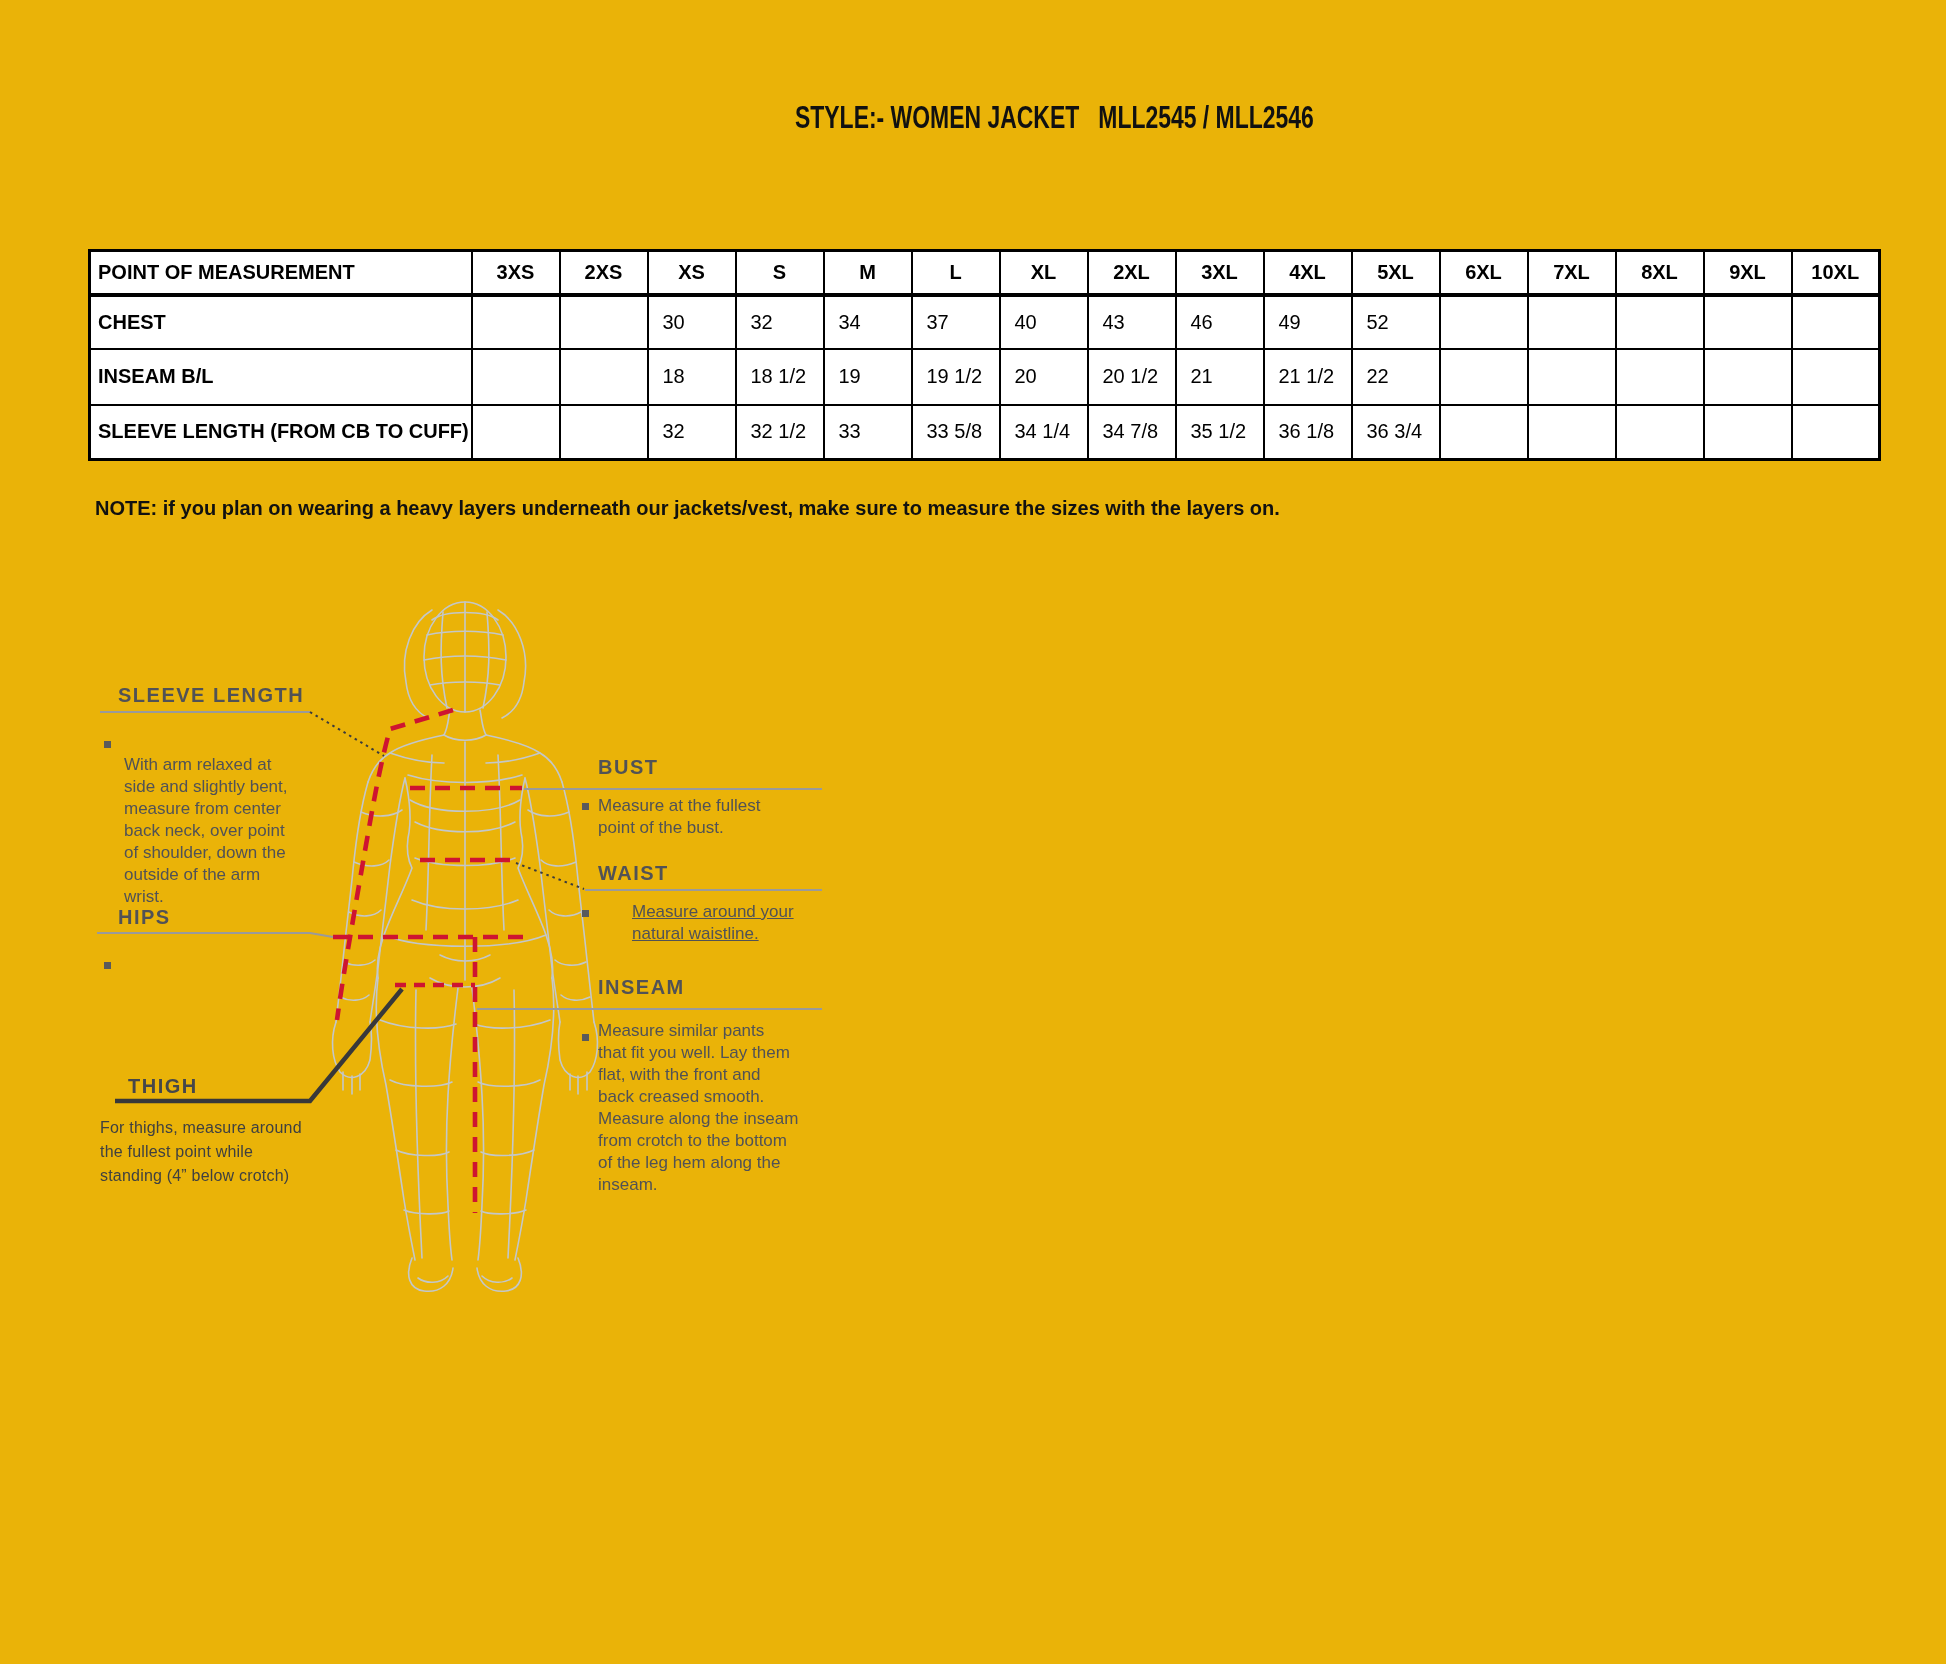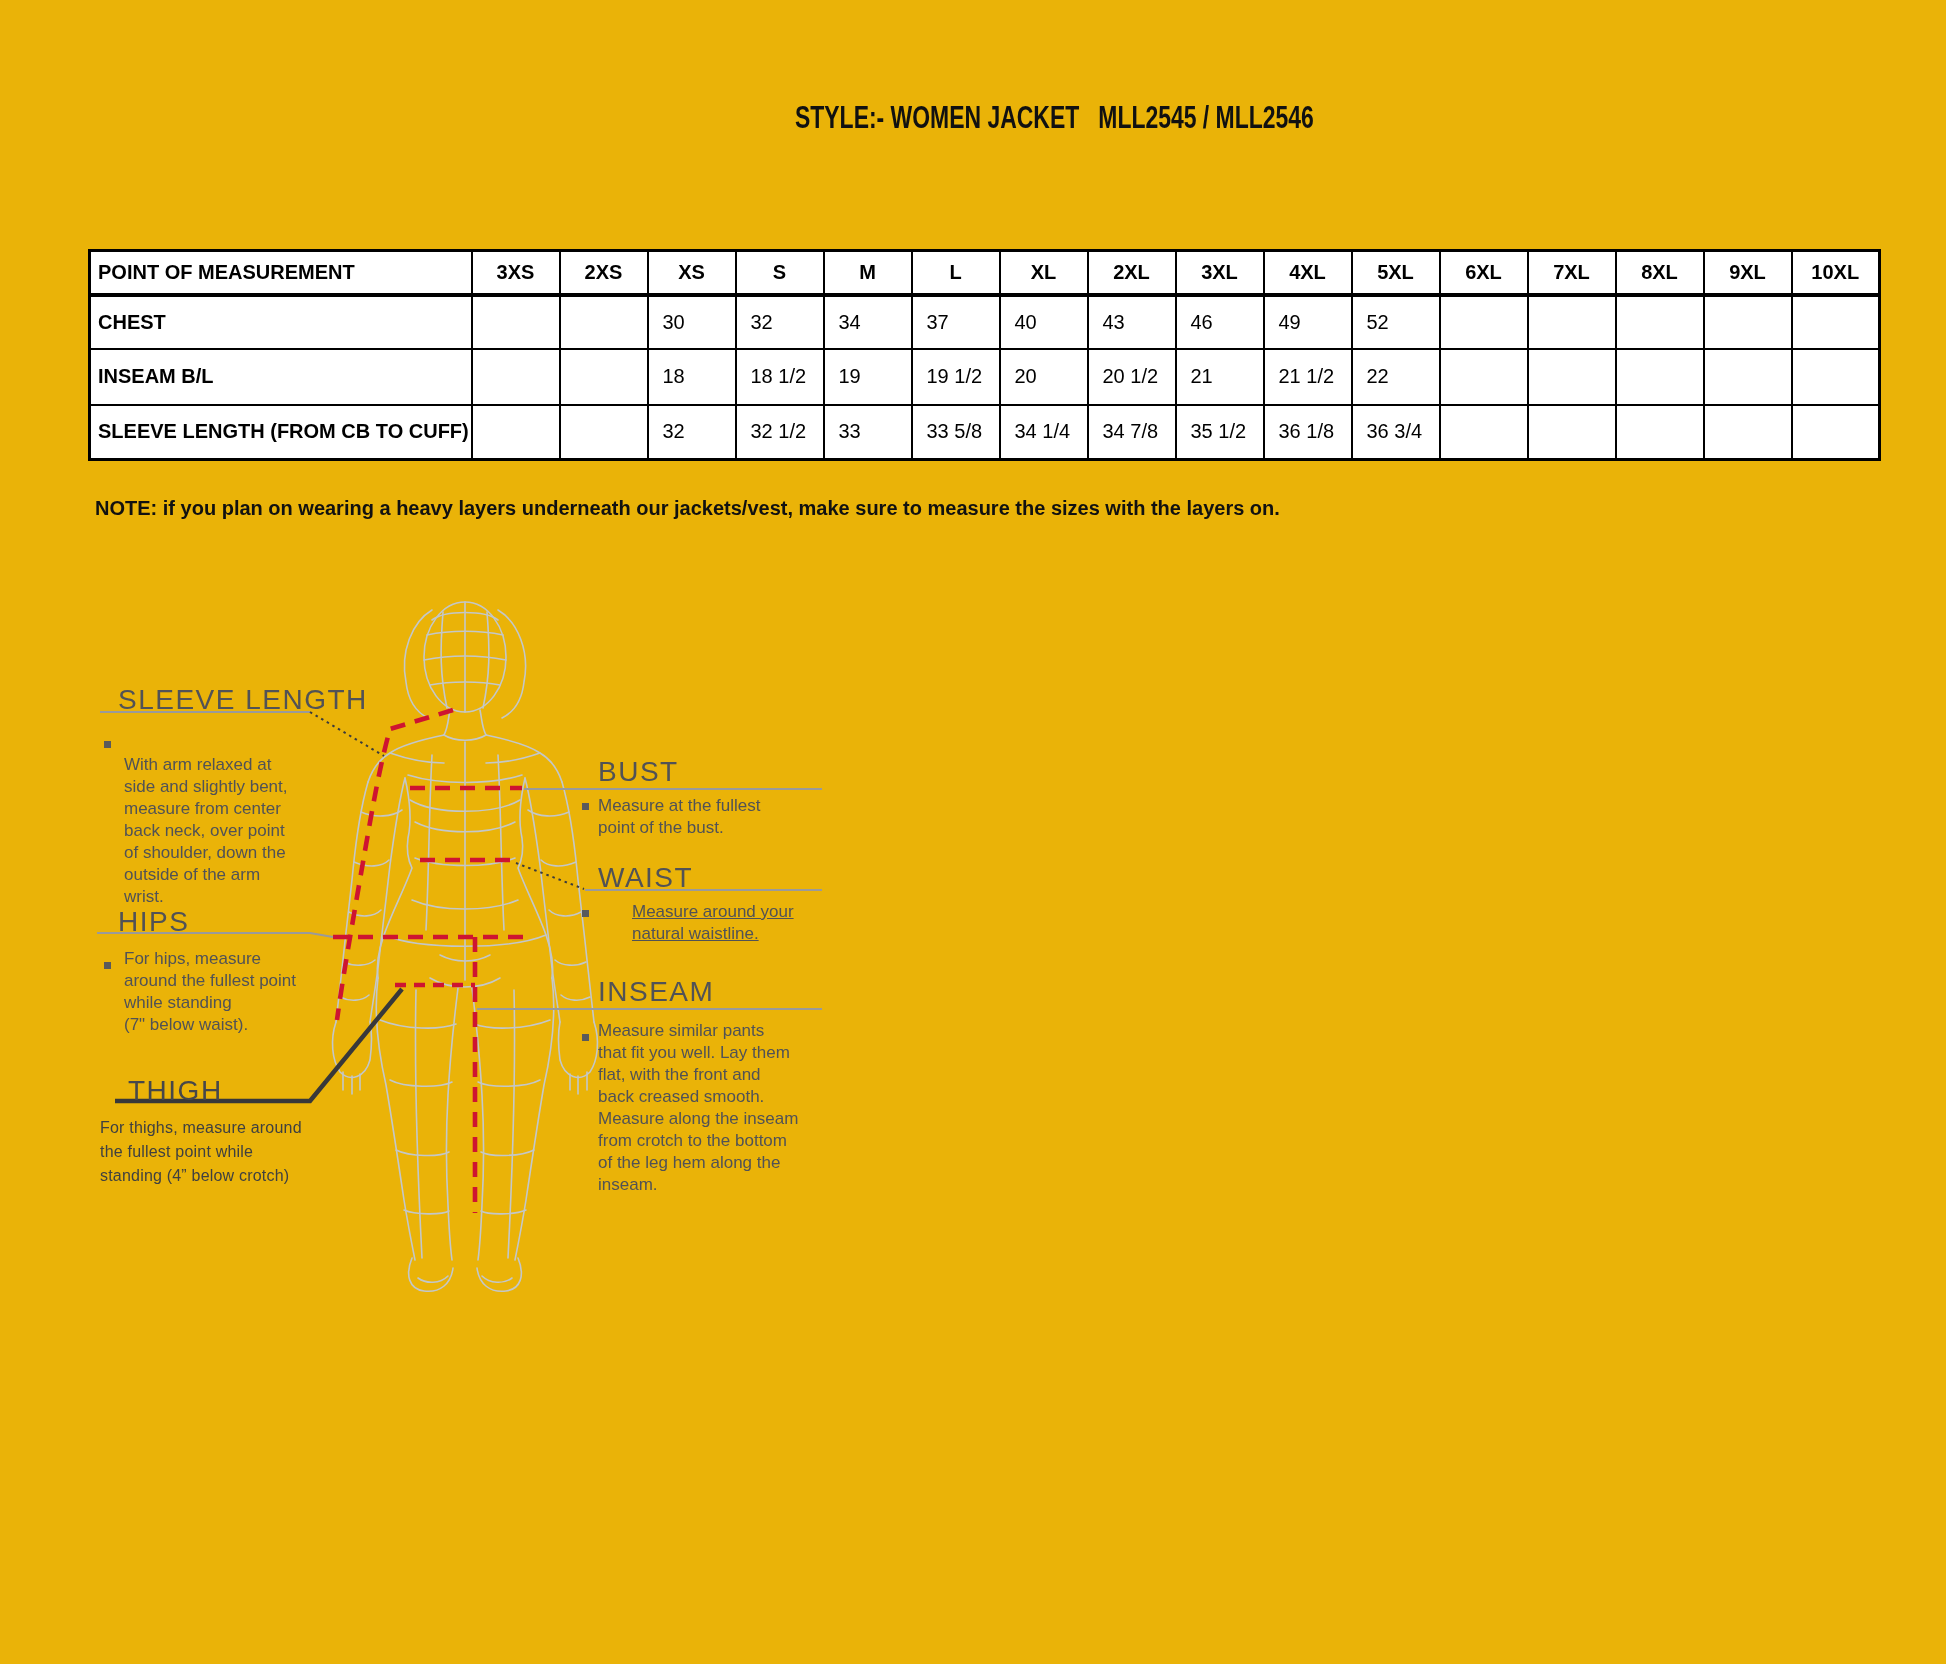--- a/index.html
+++ b/index.html
@@ -39,22 +39,22 @@
     position:absolute;left:95px;top:497px;font-size:20px;font-weight:bold;color:#111;
     white-space:pre;
   }
   .diagram-svg{position:absolute;left:60px;top:560px;}
   .wire{stroke:var(--wireframe);stroke-width:1.6;fill:none;stroke-linecap:round;}
   .redline{stroke:var(--measure-line);stroke-width:4.6;fill:none;}
   .gray-connector{stroke:var(--pointer-gray);stroke-width:1.8;fill:none;}
   .dark-dotted{stroke:var(--pointer-dark);stroke-width:2;fill:none;stroke-dasharray:2.5 4;}
   .thick-pointer{stroke:#38383a;stroke-width:4.5;fill:none;stroke-linejoin:miter;}
   .guide-heading{
-    position:absolute;font-size:28px;letter-spacing:1.5px;color:var(--heading-text);
-    font-weight:400;white-space:pre;
+    position:absolute;font-size:20px;letter-spacing:1.5px;color:var(--heading-text);
+    font-weight:700;white-space:pre;
   }
   .guide-text{
     position:absolute;font-size:17px;line-height:22px;color:var(--body-text);
     white-space:pre-line;
   }
   .thigh-text{
     position:absolute;font-size:16px;line-height:24px;color:var(--thigh-text);
     white-space:pre-line;letter-spacing:0.2px;
   }
   .bullet-sq{
@@ -279,24 +279,20 @@
   <div class="guide-text" style="left:124px;top:726px;width:230px;margin-top:28px;">With arm relaxed at
 side and slightly bent,
 measure from center
 back neck, over point
 of shoulder, down the
 outside of the arm
 wrist.</div>
 
   <div class="guide-heading" style="left:118px;top:906px;">HIPS</div>
   <div class="bullet-sq" style="left:104px;top:962px;"></div>
-  <div class="guide-text" style="left:124px;top:948px;width:240px;">For hips, measure
-around the fullest point
-while standing
-(7" below waist).</div>
 
   <div class="guide-heading" style="left:128px;top:1075px;color:#46474a;">THIGH</div>
   <div class="thigh-text" style="left:100px;top:1116px;width:260px;">For thighs, measure around
 the fullest point while
 standing (4” below crotch)</div>
 
   <div class="guide-heading" style="left:598px;top:756px;">BUST</div>
   <div class="bullet-sq" style="left:582px;top:803px;"></div>
   <div class="guide-text" style="left:598px;top:795px;width:250px;">Measure at the fullest
 point of the bust.</div>

